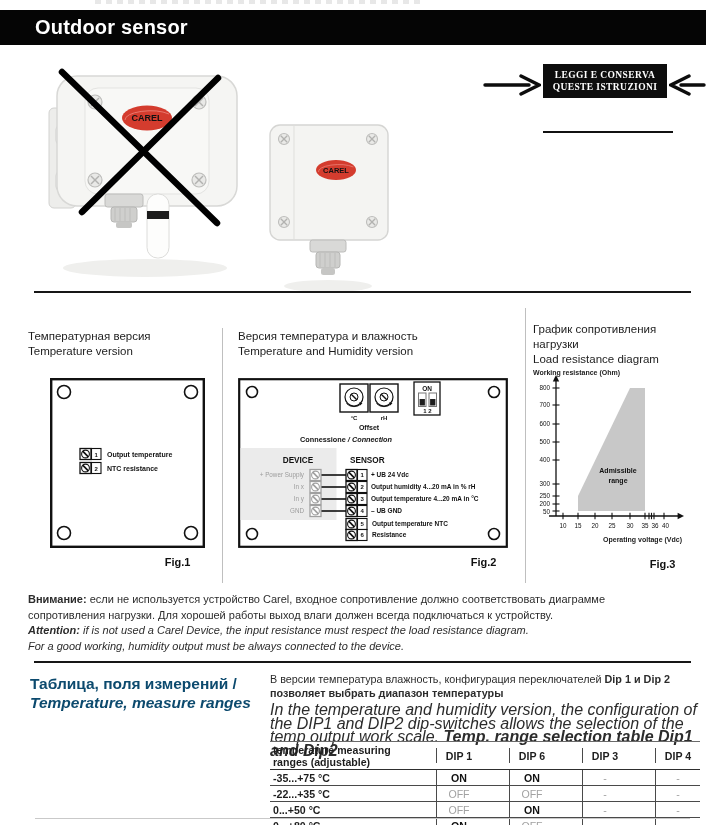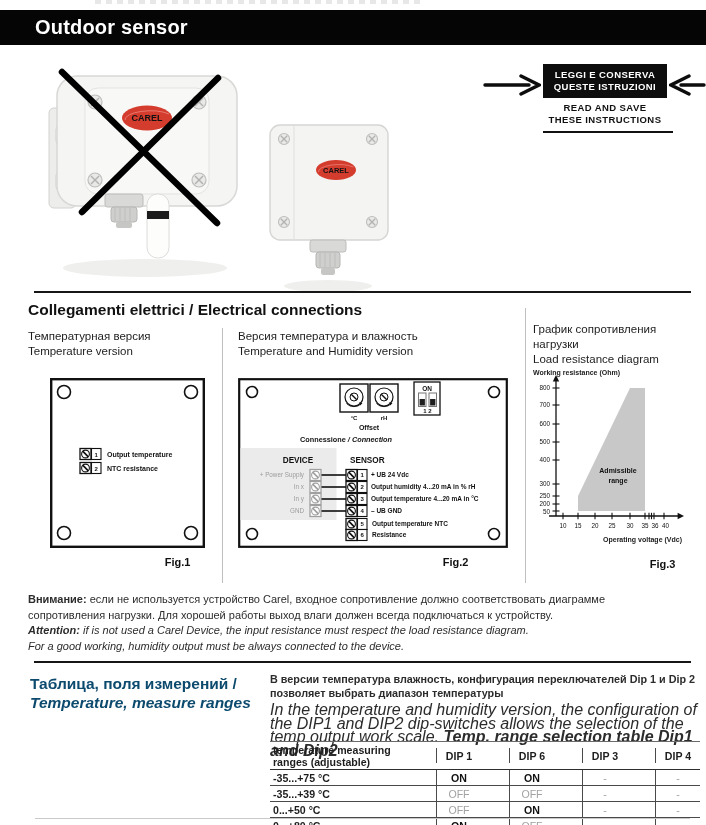--- a/index.html
+++ b/index.html
@@ -6,41 +6,41 @@
   #page{position:relative;width:706px;height:825px;background:#fff;overflow:hidden;
         font-family:"Liberation Sans",sans-serif;color:#1a1a1a;}
   .abs{position:absolute;}
   
   .crop-strip{left:95px;top:0;width:330px;height:4px;
     background:repeating-linear-gradient(90deg,#d8d8d8 0 6px,transparent 6px 11px);opacity:.6;}
   
   .hdrbar{left:0;top:10px;width:706px;height:35px;background:#050505;display:flex;align-items:center;}
   .hdrbar .ttl{color:#fff;font-size:20px;font-weight:bold;margin-left:35px;letter-spacing:.2px;}
   
-  .badge{left:483px;top:60px;width:223px;height:76px;}
+  .badge{left:483px;top:60px;width:223px;height:76px;font-family:Liberation Serif, serif;}
   .badge .blackbox{position:absolute;left:60px;top:4px;width:124px;height:34px;background:#0d0d0d;
      color:#fff;font-weight:bold;font-size:9.5px;line-height:12px;text-align:center;
      display:flex;flex-direction:column;justify-content:center;letter-spacing:.4px;}
   .badge .entxt{position:absolute;left:44px;top:42px;width:156px;text-align:center;
      font-weight:bold;font-size:9.5px;line-height:12px;color:#111;letter-spacing:.4px;}
   .badge .uline{position:absolute;left:60px;top:71px;width:130px;height:2px;background:#111;}
   
   .hr-dark{height:2px;background:#161616;}
   .hr-gray{height:1px;background:#c9c9c9;}
   .vdiv{width:1px;background:#bfbfbf;}
   
   .sec-title{font-size:15.5px;font-weight:bold;color:#111;}
   .col-title{font-size:11.5px;line-height:15px;color:#1d1d1d;}
   .figcap{font-size:11px;font-weight:bold;color:#111;text-align:center;}
   
   .warn{font-size:11px;line-height:15.5px;color:#2c2c2c;}
   .warn i{font-family:"Liberation Sans",sans-serif;text-align:right;}
   
   .bt-title{font-size:15.5px;font-weight:bold;line-height:19px;color:#0c4a6e;}
-  .para-ru{font-size:10.8px;line-height:14px;color:#2c2c2c;font-weight:bold;}
+  .para-ru{font-size:10.8px;line-height:14px;color:#2c2c2c;}
   .para-en{font-size:16px;line-height:13.5px;color:#2c2c2c;font-style:italic;}
   
   .rtable{left:270px;top:741px;width:430px;font-size:10.6px;color:#1d1d1d;}
   .trow{display:flex;align-items:center;border-bottom:1px solid #4a4a4a;}
   .trow.head{border-top:1px solid #6a6a6a;border-bottom:1.6px solid #2e2e2e;font-weight:bold;}
   .c-range{flex:1;padding:1.5px 2px 1.5px 3px;font-weight:bold;}
   .trow.head .c-range{font-weight:bold;}
   .c-dip{width:44px;text-align:center;border-left:1px solid #4a4a4a;padding:1.5px 0;margin-left:28px;}
   .dip-on{font-weight:bold;color:#101010;}
   .dip-dim{color:#a2a2a2;}
@@ -171,30 +171,25 @@
     <div class="blackbox">
       <div>LEGGI E CONSERVA</div>
       <div>QUESTE ISTRUZIONI</div>
     </div>
     <svg class="abs" style="left:186px;top:12px" width="37" height="26" viewBox="0 0 37 26">
       <g stroke="#0d0d0d" stroke-width="3.4" fill="none" stroke-linecap="round">
         <line x1="35" y1="13" x2="12" y2="13"></line>
         <path d="M20 4 L2 13 L20 22"></path>
       </g>
     </svg>
-    <div class="entxt">
-      <div>READ AND SAVE</div>
-      <div>THESE INSTRUCTIONS</div>
-    </div>
     <div class="uline"></div>
   </div>
 
   <div class="abs hr-dark" style="left:34px;top:291px;width:657px"></div>
 
-  <div class="abs sec-title" style="left:28px;top:301px">Collegamenti elettrici / Electrical connections</div>
 
   <div class="abs vdiv" style="left:222px;top:328px;height:255px"></div>
   <div class="abs vdiv" style="left:525px;top:308px;height:275px"></div>
 
   <div class="abs col-title" style="left:28px;top:329px">
     <div>Температурная версия</div>
     <div>Temperature version</div>
   </div>
 
   <div class="abs col-title" style="left:238px;top:329px">
@@ -296,21 +291,21 @@
       <text class="t6b" x="124.2" y="148.2" text-anchor="middle">5</text>
       <text class="senlab" x="134" y="148.3">Output temperature NTC</text>
     </g>
     <g>
       <use href="#screwB" x="108" y="151.5"></use>
       <rect class="numbox" x="119.5" y="151.5" width="9.5" height="11"></rect>
       <text class="t6b" x="124.2" y="159.2" text-anchor="middle">6</text>
       <text class="senlab" x="134" y="159.3">Resistance</text>
     </g>
   </svg>
-  <div class="abs figcap" style="left:428px;top:556px;width:55px">Fig.2</div>
+  <div class="abs figcap" style="left:456px;top:556px;width:55px">Fig.2</div>
 
   <svg class="abs" style="left:530px;top:366px" width="176px" height="185" viewBox="0 0 176 185">
     <text class="axlab" x="3" y="9">Working resistance (Ohm)</text>
     <polygon points="48,145 48,130 100,22 115,22 115,145" fill="#c8c8c8"></polygon>
     <line x1="26" y1="150" x2="26" y2="14" stroke="#111" stroke-width="1.3"></line>
     <path d="M26 9 l-3.2 6.4 h6.4 z" fill="#111"></path>
     <line x1="19" y1="150" x2="149" y2="150" stroke="#111" stroke-width="1.3"></line>
     <path d="M154 150 l-6.4 -3.2 v6.4 z" fill="#111"></path>
     <g stroke="#111" stroke-width="1.1">
       <line x1="22.5" y1="22" x2="29.5" y2="22"></line>
@@ -394,21 +389,21 @@
       <div class="c-dip">DIP 4</div>
     </div>
     <div class="trow">
       <div class="c-range">-35...+75 °C</div>
       <div class="c-dip dip-cell dip-on">ON</div>
       <div class="c-dip dip-cell dip-on">ON</div>
       <div class="c-dip dip-cell dip-dim">-</div>
       <div class="c-dip dip-cell dip-dim">-</div>
     </div>
     <div class="trow">
-      <div class="c-range">-35...+39 °C</div>
+      <div class="c-range">-22...+35 °C</div>
       <div class="c-dip dip-cell dip-dim">OFF</div>
       <div class="c-dip dip-cell dip-dim">OFF</div>
       <div class="c-dip dip-cell dip-dim">-</div>
       <div class="c-dip dip-cell dip-dim">-</div>
     </div>
     <div class="trow">
       <div class="c-range">0...+50 °C</div>
       <div class="c-dip dip-cell dip-dim">OFF</div>
       <div class="c-dip dip-cell dip-on">ON</div>
       <div class="c-dip dip-cell dip-dim">-</div>

